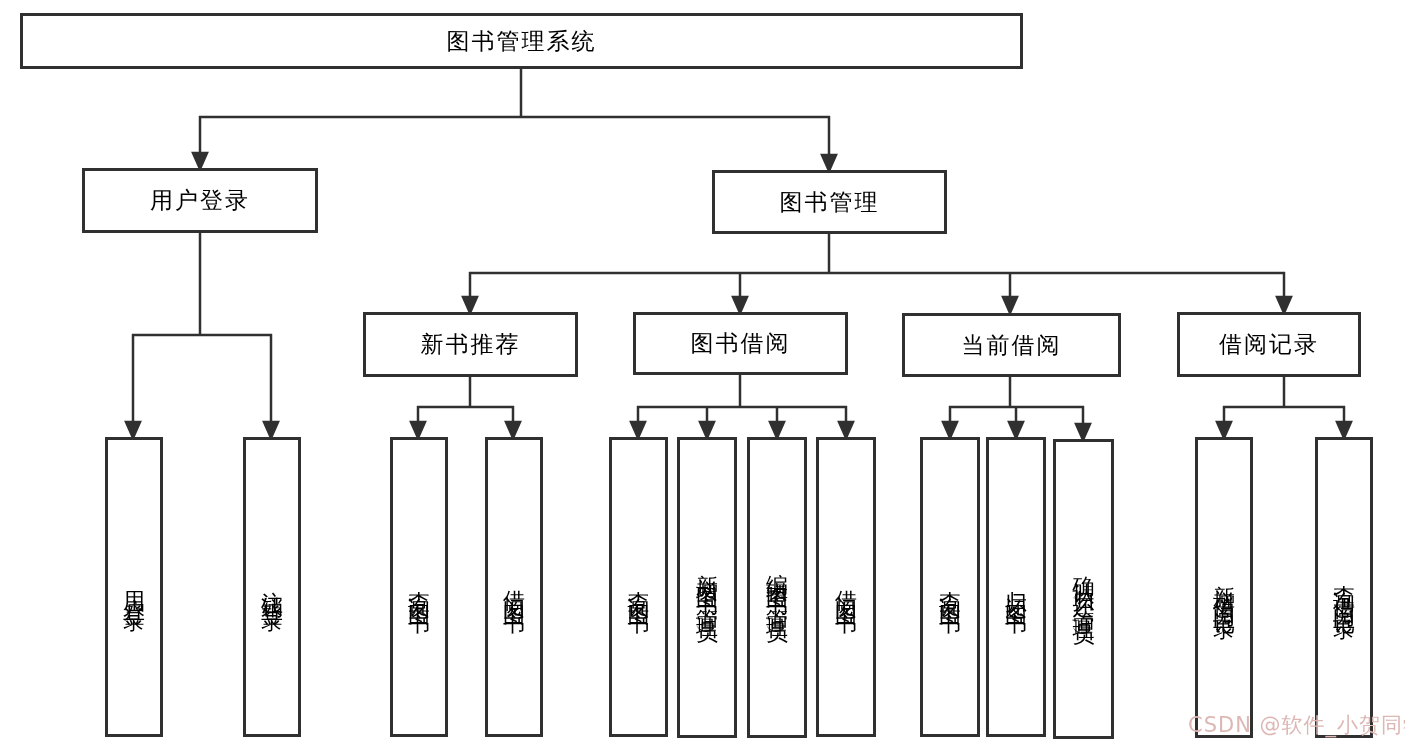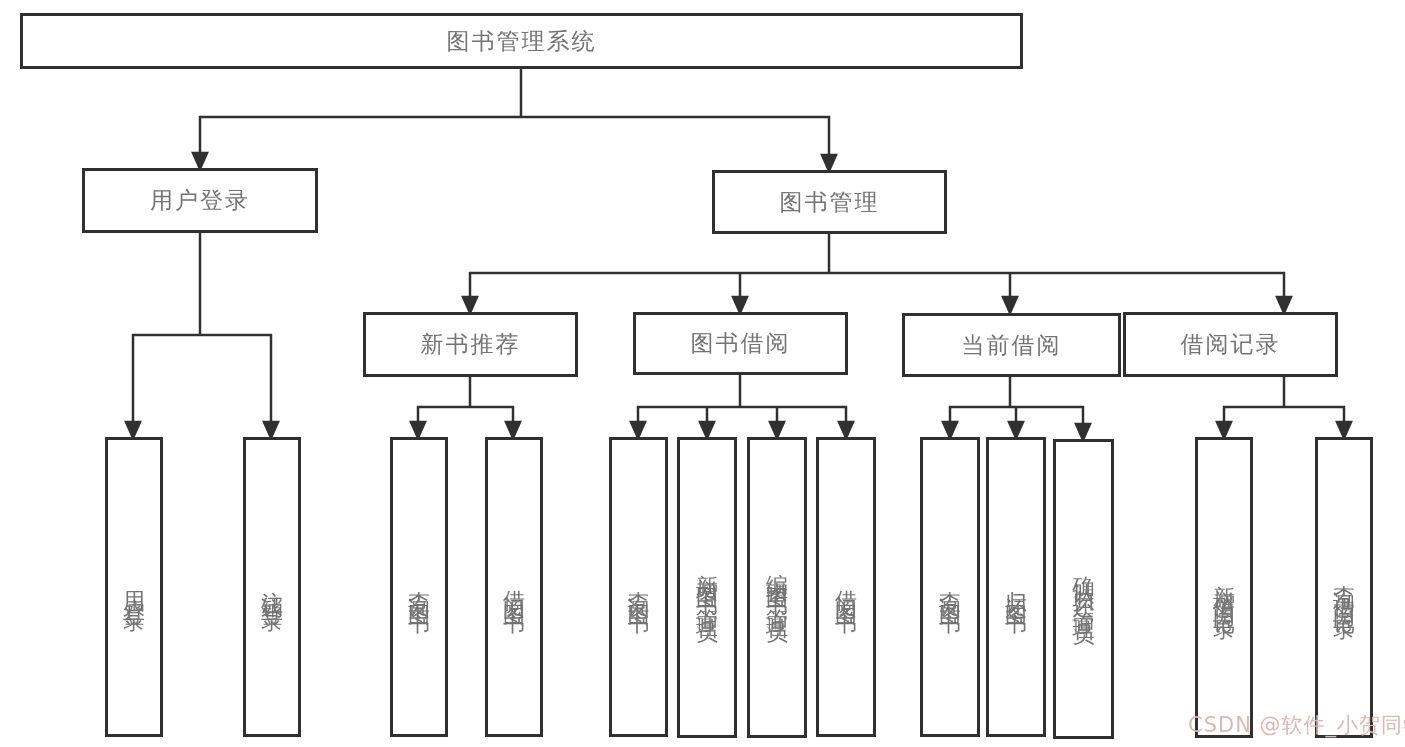--- a/index.html
+++ b/index.html
@@ -4,21 +4,21 @@
 <style>
   html,body{margin:0;padding:0;}
   body{
     width:1405px;height:747px;background:#ffffff;overflow:hidden;position:relative;
     font-family:"DejaVu Sans","Liberation Sans",sans-serif;
   }
   .stage{position:absolute;left:0;top:0;width:1405px;height:747px;}
   svg.wires{position:absolute;left:0;top:0;z-index:1;}
   .node{
     position:absolute;box-sizing:border-box;background:#ffffff;
-    border:3px solid #303030;color:#737373;z-index:2;
+    border:3px solid #303030;color:#000000;z-index:2;
     display:flex;align-items:center;justify-content:center;
   }
   .hnode{font-size:23px;letter-spacing:2px;white-space:nowrap;}
   .vnode{
     font-size:22px;letter-spacing:7px;
     writing-mode:vertical-rl;text-orientation:mixed;
     line-height:1;white-space:nowrap;
   }
   .watermark{
     position:absolute;left:1188px;top:711px;z-index:6;
@@ -122,21 +122,21 @@
 
   <div class="node hnode" style="left:633px;top:312px;width:215px;height:63px;">
     <span>图书借阅</span>
   </div>
   <div class="node hnode" style="left:363px;top:312px;width:215px;height:65px;">
     <span>新书推荐</span>
   </div>
   <div class="node hnode" style="left:902px;top:313px;width:219px;height:64px;">
     <span>当前借阅</span>
   </div>
-  <div class="node hnode" style="left:1123px;top:312px;width:215px;height:65px;">
+  <div class="node hnode" style="left:1177px;top:312px;width:184px;height:65px;">
     <span>借阅记录</span>
   </div>
 
   <div class="node vnode" style="left:105px;top:437px;width:58px;height:300px;">
     <span>用户登录</span>
   </div>
   <div class="node vnode" style="left:243px;top:437px;width:58px;height:300px;">
     <span>注销登录</span>
   </div>
 

